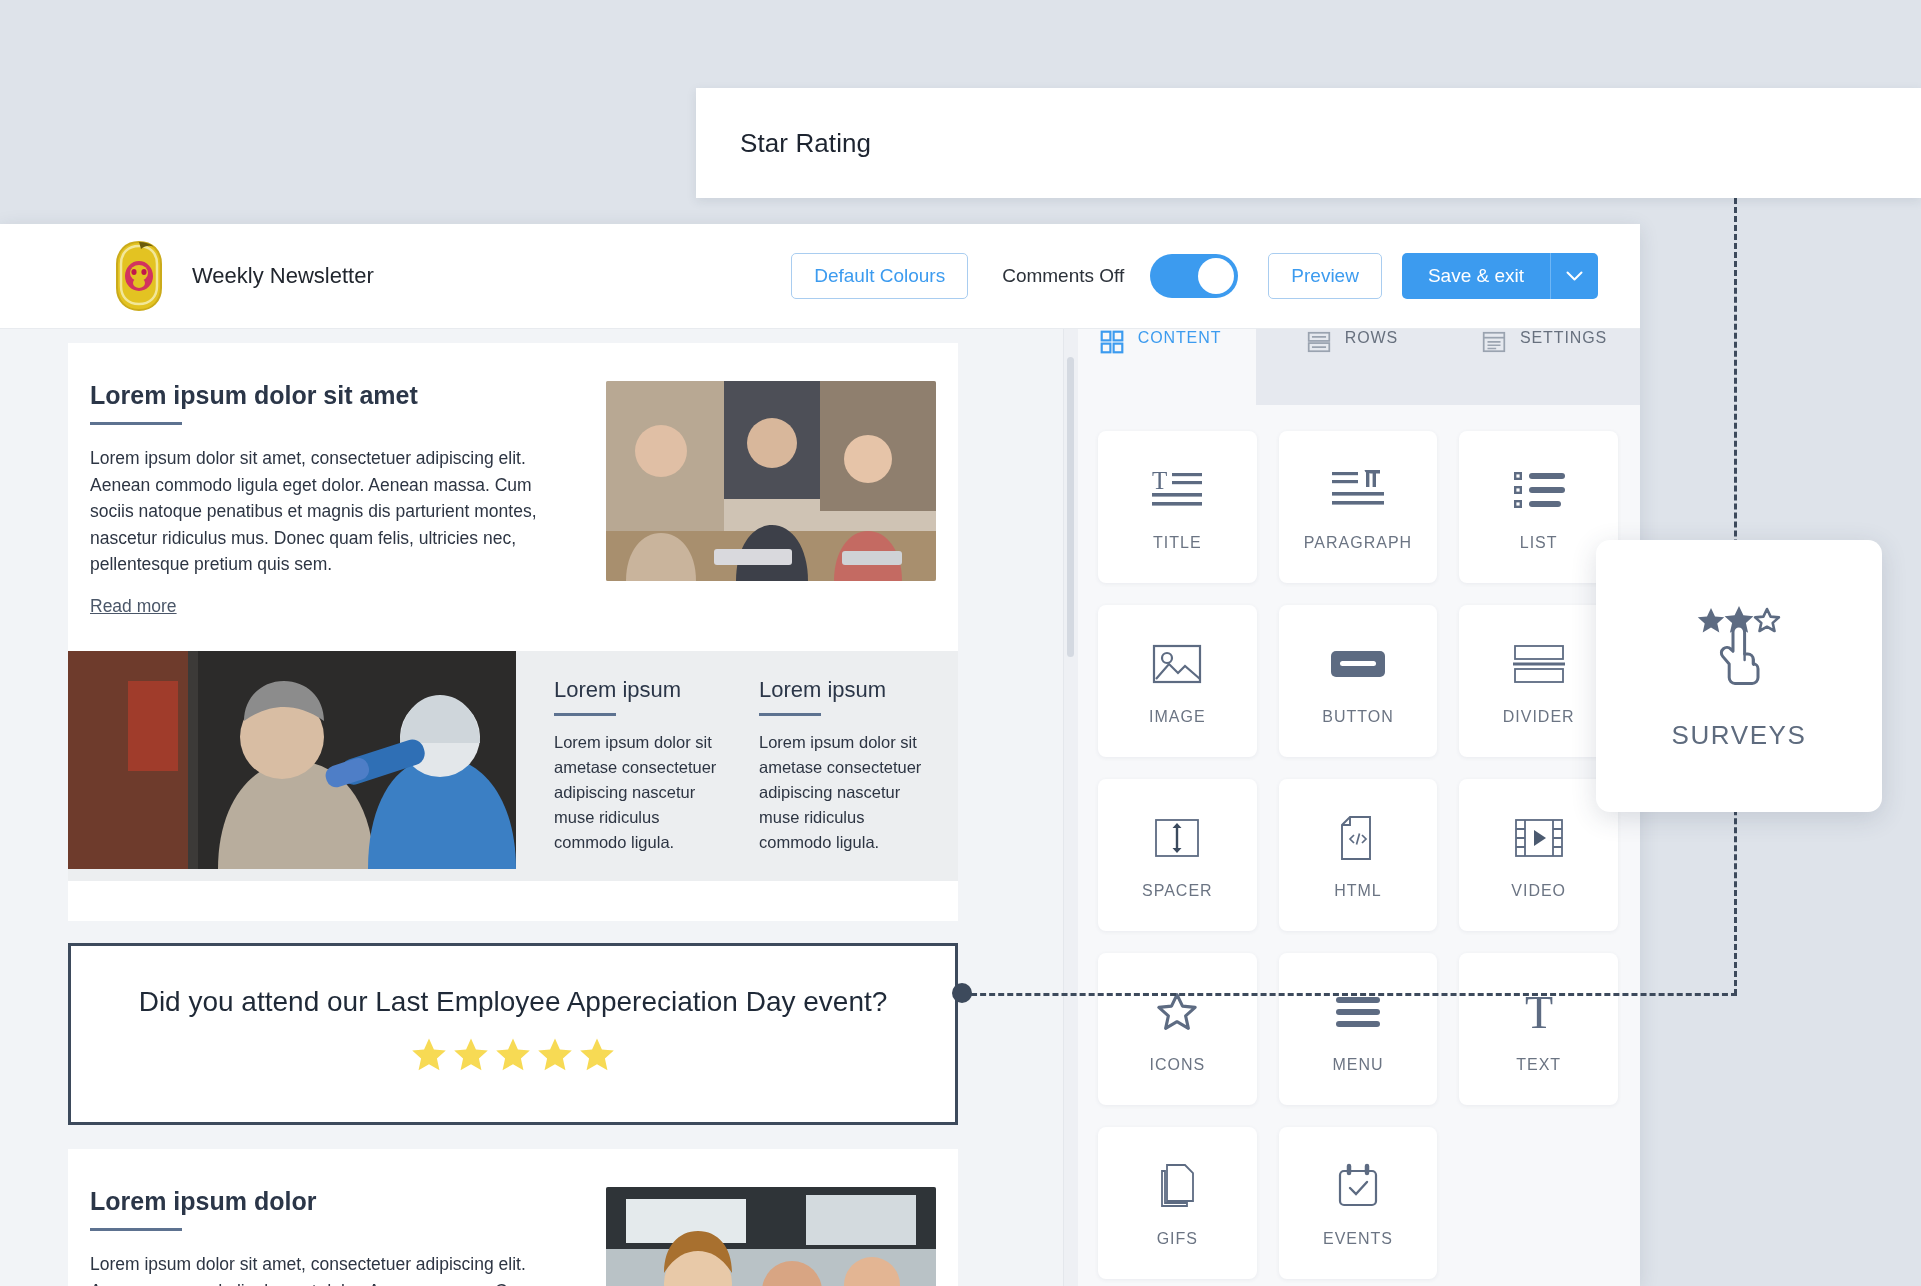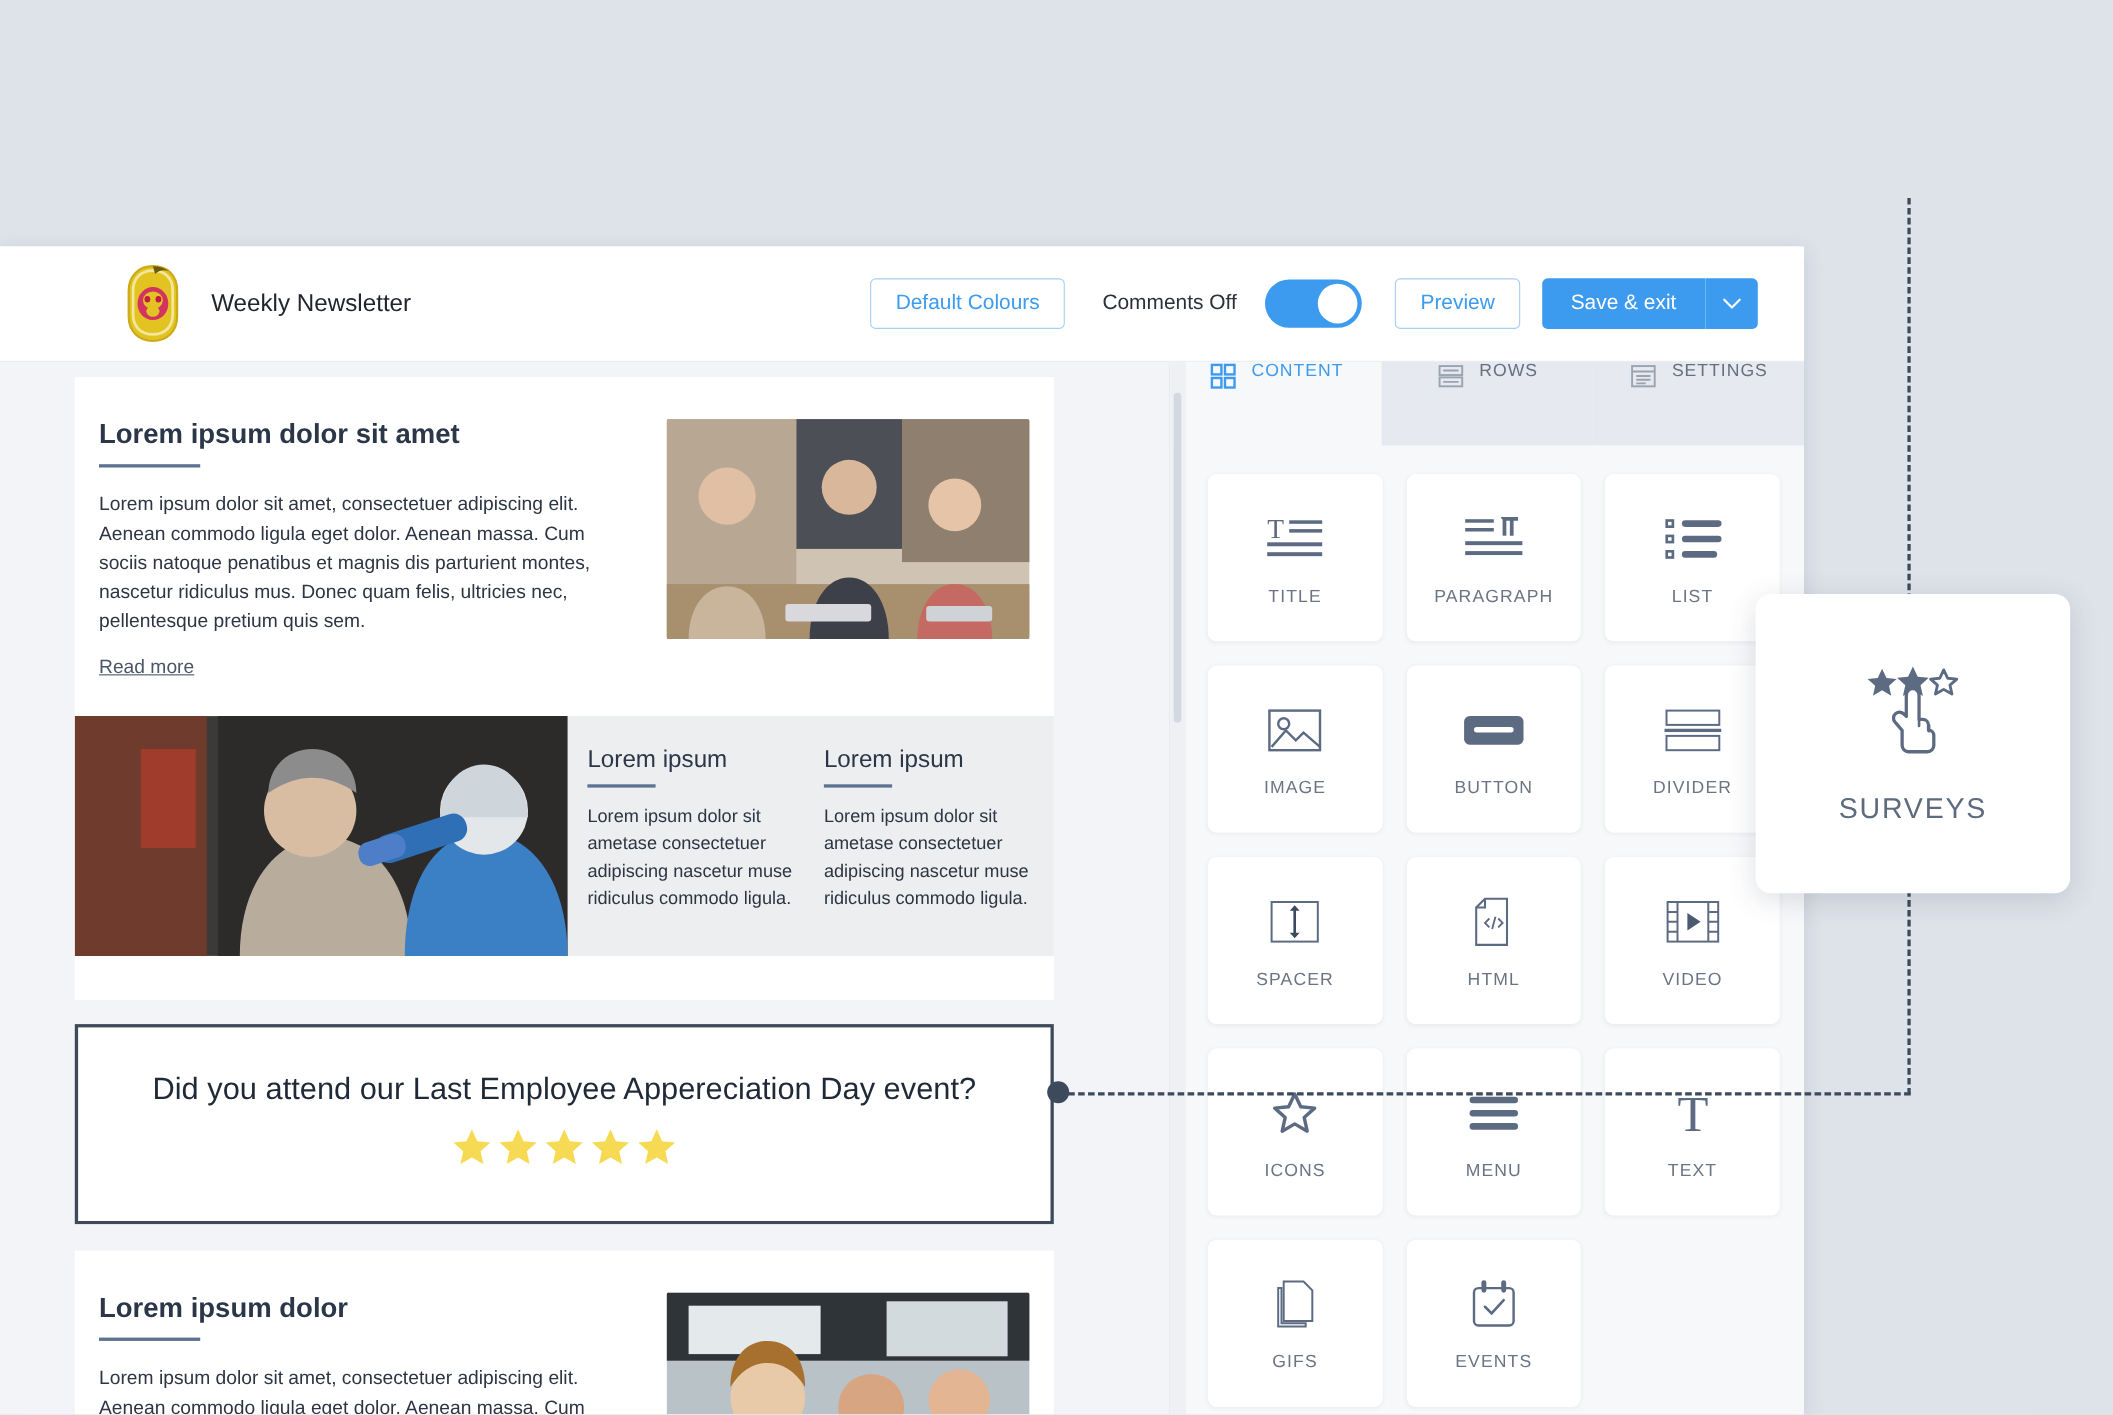--- a/index.html
+++ b/index.html
@@ -123,21 +123,21 @@
   }
   .art-rule { width: 92px; height: 3px; background: #5d7290; margin-bottom: 20px; }
   .art-p { font-size: 17.5px; line-height: 1.52; color: #2d3543; }
   .art-link {
     display: inline-block; margin-top: 18px;
     font-size: 17.5px; color: #4a5668; text-decoration: underline;
     cursor: pointer;
   }
   .art-img { width: 330px; height: 200px; border-radius: 2px; }
 
-  .two-col { display: flex; background: #eceef0; }
+  .two-col { display: flex; background: #eceef0; gap: 20px; }
   .two-col .photo { width: 448px; height: 218px; }
   .two-col .cols { flex: 1; display: flex; padding: 26px 18px; gap: 24px; }
   .col { flex: 1; }
   .col-h { font-size: 22px; color: #2b3648; margin-bottom: 10px; }
   .col-rule { width: 62px; height: 3px; background: #5d7290; margin-bottom: 14px; }
   .col-p { font-size: 16.5px; line-height: 1.52; color: #2d3543; }
 
   .survey-block {
     margin: 22px 0 0 0; width: 890px;
     border: 3px solid #3d4a5c; background: #ffffff;
@@ -209,20 +209,24 @@
 </style>
 </head>
 <body>
 
 <div id="root">
 
   <div class="conn-v"></div>
   <div class="conn-h"></div>
   <div class="conn-dot"></div>
 
+  <div class="starbar">
+    <div class="starbar-title">Star Rating</div>
+
+  </div>
 
   <div class="app">
 
     <div class="topbar">
       <div class="brand">
         <svg class="logo" viewBox="0 0 62 72">
           <path d="M31 2c13 0 22 8 22 22v24c0 13-9 22-22 22S9 61 9 48V24C9 11 18 2 31 2z" fill="#e3c322" stroke="#cbab1a" stroke-width="2"></path>
           <path d="M31 6c11 0 18 7 18 18v22c0 11-7 18-18 18s-18-7-18-18V24C13 13 20 6 31 6z" fill="none" stroke="#f2e79a" stroke-width="2.5"></path>
           <path d="M31 2c6 0 11 1.6 14.5 4.6C42 5 37 5.4 33 9l-2-7z" fill="#6b5c0c"></path>
           <ellipse cx="31" cy="36" rx="14" ry="15" fill="#d2335f"></ellipse>

